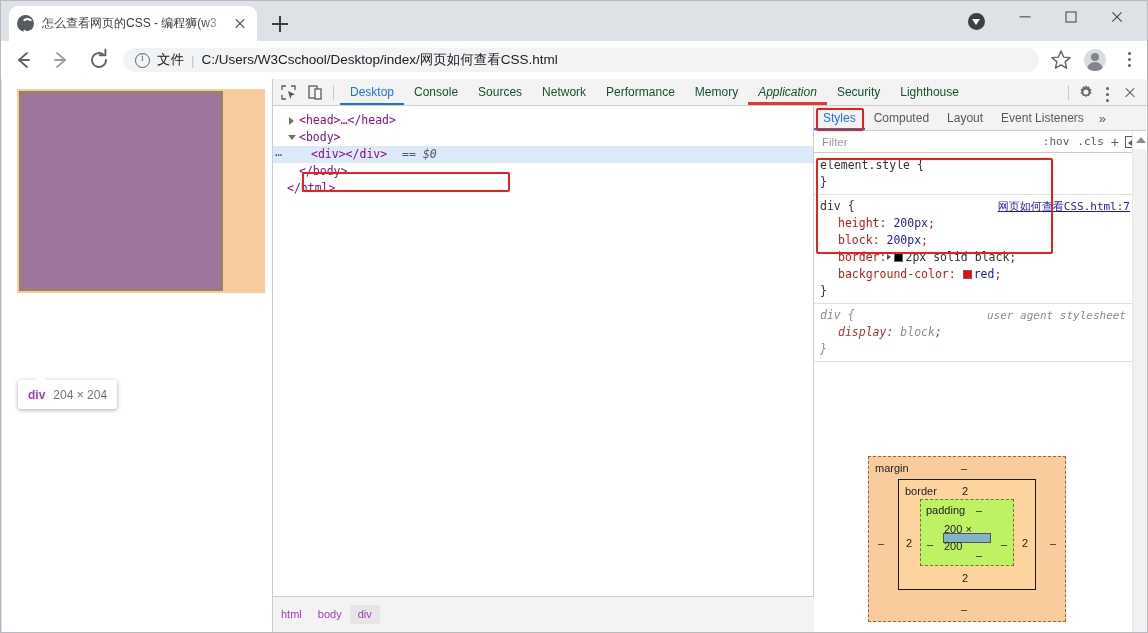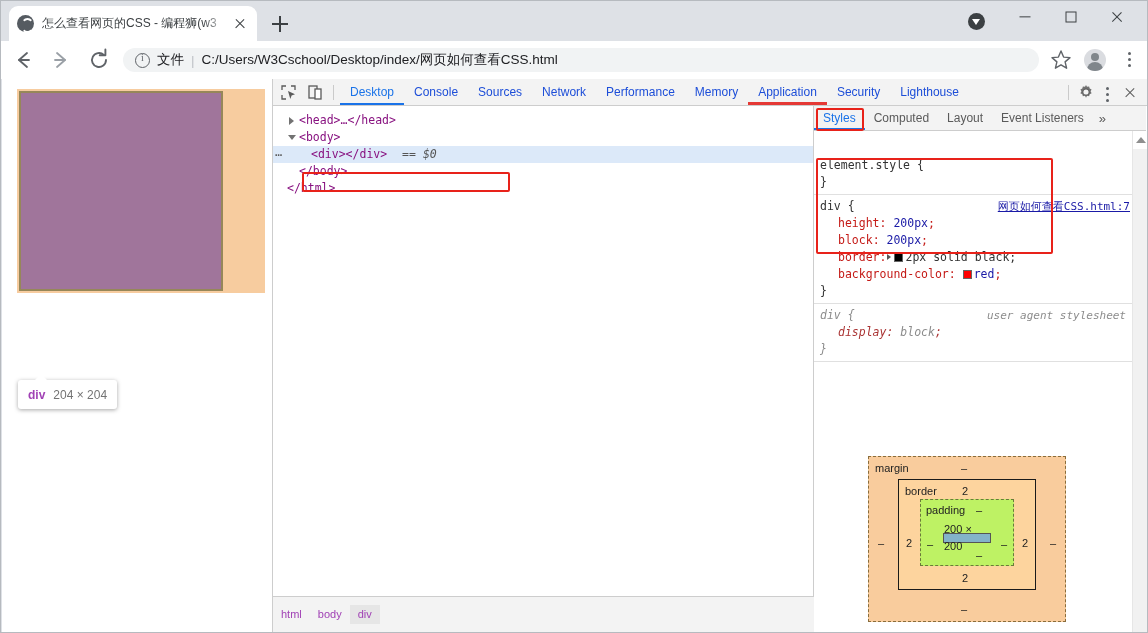--- a/index.html
+++ b/index.html
@@ -76,23 +76,23 @@
   }
   .elem-tip:before{content:"";position:absolute;left:16px;top:-6px;border-left:7px solid transparent;border-right:7px solid transparent;border-bottom:7px solid #fff;}
   .tip-tag{color:#a142b5;font-weight:bold;margin-right:8px;}
   .tip-dim{color:#737373;}
 
   
   .devtools{position:absolute;left:272px;top:78px;width:874px;height:553px;background:#fff;}
   .dt-tabbar{height:27px;background:#f3f3f3;border-bottom:1px solid #cdcdcd;display:flex;align-items:center;position:relative;}
   .dt-tool{width:23px;height:23px;margin-left:4px;position:relative;flex:0 0 auto;}
   .dt-sep{width:1px;height:15px;background:#cacaca;margin:0 6px 0 6px;flex:0 0 auto;}
-  .dt-tab{font-size:12px;color:#1d4ed8;padding:0 10px;height:26px;line-height:26px;white-space:nowrap;}
+  .dt-tab{font-size:12px;color:#14532d;padding:0 10px;height:26px;line-height:26px;white-space:nowrap;}
   .dt-tab.active{color:#1a73e8;border-bottom:2px solid #1a73e8;}
-  .dt-tab.redline{border-bottom:3px solid #e53935;}
+  .dt-tab.redline{border-bottom:3px solid #e53935;font-style:italic;}
   .dt-right{margin-left:auto;display:flex;align-items:center;padding-right:6px;}
   .gear{width:22px;height:22px;position:relative;}
   .gear svg{position:absolute;left:3px;top:3px;}
   .dtx{width:22px;height:22px;position:relative;}
   .dtx:before,.dtx:after{content:"";position:absolute;left:5px;top:10.5px;width:12px;height:1.3px;background:#5a5a5a;}
   .dtx:before{transform:rotate(45deg);}.dtx:after{transform:rotate(-45deg);}
 
   .dt-body{position:absolute;left:0;top:27px;width:874px;height:526px;display:flex;}
   .dom-pane{width:541px;height:526px;position:relative;border-right:1px solid #cdcdcd;background:#fff;}
   .dom-tree{padding:6px 0 0 0;font-family:"DejaVu Sans Mono","Liberation Mono",monospace;font-size:11.5px;line-height:17px;color:#881280;}
@@ -303,20 +303,27 @@
 
       <div class="styles-pane">
         <div class="st-tabbar">
           <div class="st-tab active">Styles</div>
           <div class="st-tab">Computed</div>
           <div class="st-tab">Layout</div>
           <div class="st-tab">Event Listeners</div>
           <div class="st-more">»</div>
         </div>
 
+        <div class="st-filterbar">
+          <div class="st-filter">Filter</div>
+          <div class="st-mini">:hov</div>
+          <div class="st-mini">.cls</div>
+          <div class="st-plus">+</div>
+          <div class="st-boxicon"></div>
+        </div>
 
         <div class="css-area">
 
           <div class="rule">
             <span class="sel-name">element.style {</span>
             <div class="sel-name">}</div>
           </div>
 
           <div class="rule">
             <span class="sel-name">div {</span>

